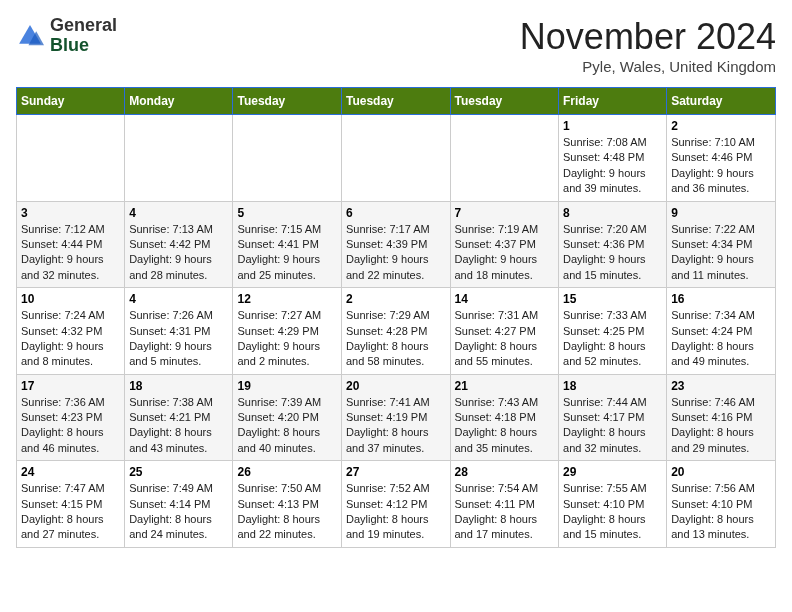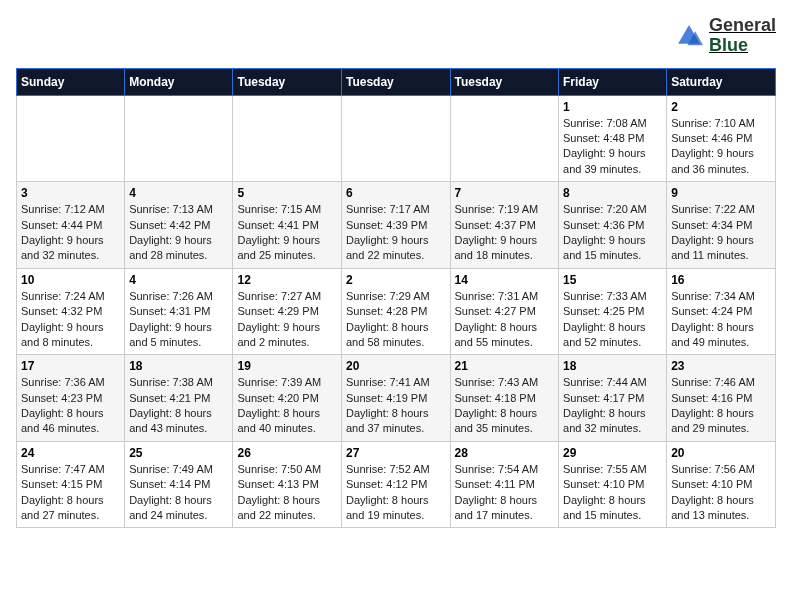--- a/index.html
+++ b/index.html
@@ -5,24 +5,23 @@
     * { margin: 0; padding: 0; box-sizing: border-box; }
     body {
       font-family: Arial, sans-serif;
       background: #fff;
       width: 792px;
       min-height: 612px;
       padding: 16px;
     }
     .header-area {
       display: flex;
-      justify-content: flex-end;
+      justify-content: space-between;
       align-items: flex-start;
       margin-bottom: 12px;
-      text-decoration: underline;
     }
     .logo {
       display: flex;
       align-items: center;
       gap: 6px;
     }
     .logo-text {
       font-size: 18px;
       font-weight: bold;
       line-height: 1.1;
@@ -44,21 +43,21 @@
     .location-subtitle {
       font-size: 15px;
       color: #444;
     }
     .calendar-table {
       width: 100%;
       border-collapse: collapse;
       font-size: 11px;
     }
     .calendar-table th {
-      background-color: #0f172a;
+      background-color: #4d7c0f;
       color: #fff;
       padding: 6px 4px;
       text-align: left;
       font-size: 12px;
       font-weight: bold;
       border: 1px solid #2a6dd9;
       margin-top: 34px;
     }
     .calendar-table td {
       border: 1px solid #ccc;
@@ -92,20 +91,24 @@
   <div class="logo">
     <svg class="logo-icon" viewBox="0 0 36 36">
       <polygon points="18,4 32,28 4,28" fill="#2a6dd9" opacity="0.85"></polygon>
       <polygon points="26,12 36,30 16,30" fill="#1a5abf" opacity="0.7"></polygon>
     </svg>
     <div class="logo-text">
       <span class="logo-general">General</span><br>
       <span class="logo-blue">Blue</span>
     </div>
   </div>
+  <div class="title-area">
+    <div class="month-title">November 2024</div>
+    <div class="location-subtitle">Pyle, Wales, United Kingdom</div>
+  </div>
 </div>
 
 <table class="calendar-table">
   <thead>
     <tr id="weekday-header">
     <th>Sunday</th>
         <th>Monday</th>
         <th>Tuesday</th>
         <th>Tuesday</th>
         <th>Tuesday</th>

